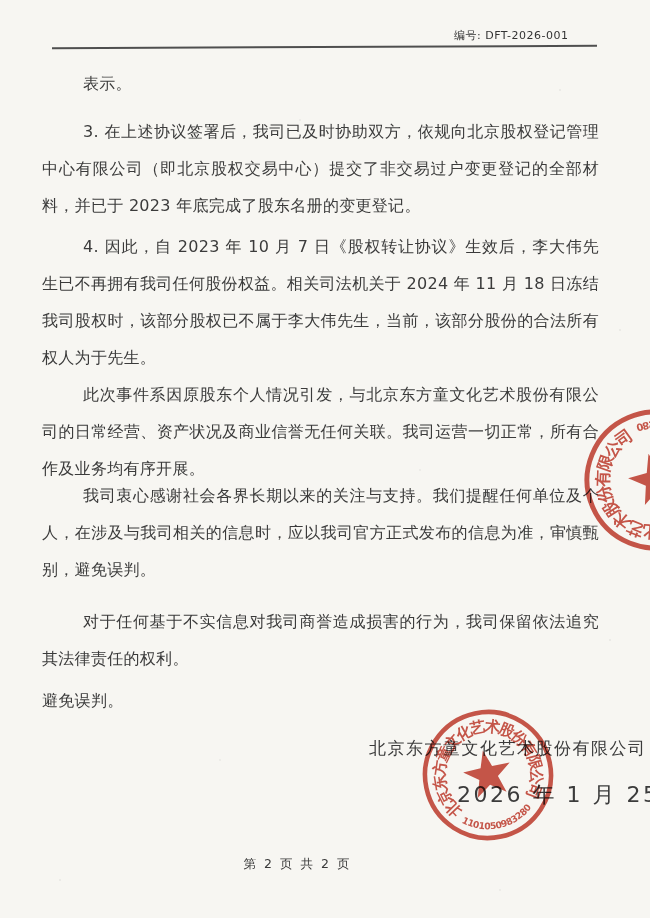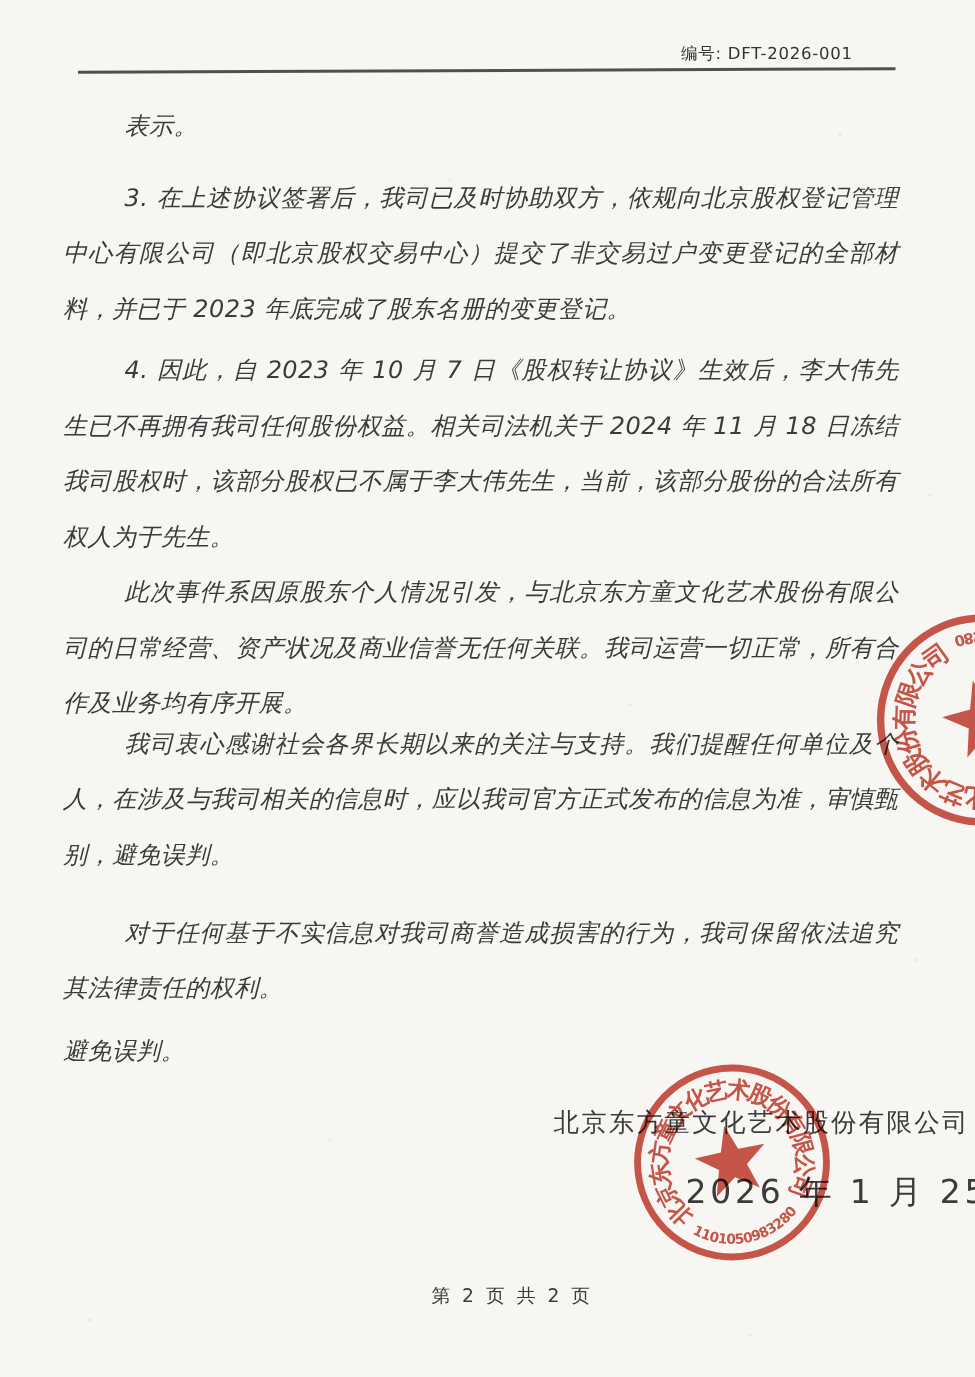--- a/index.html
+++ b/index.html
@@ -32,42 +32,42 @@
   }
   .header-rule {
     position: absolute; left: 52px; top: 46px;
     width: 545px; height: 2px; background: #4f4f4f;
     transform: rotate(-0.25deg);
   }
 
   .para {
     position: absolute; left: 42px; width: 557px; margin: 0;
     font-size: 16px; line-height: 37px; letter-spacing: .3px;
-    color: #3b3b3b; text-align: justify; text-indent: 41px; font-style: italic;
+    color: #3b3b3b; text-align: justify; text-indent: 41px;
   }
   .p0 { top: 65px; }
   .p1 { top: 113px; }
   .p2 { top: 228px; }
   .p3 { top: 376px; }
   .p4 { top: 477px; }
   .p5 { top: 603px; }
   .p6 { top: 682px; text-indent: 0; }
 
   .sig-company {
     position: absolute; left: 357px; top: 737px;
     font-size: 17px; letter-spacing: 1.5px; white-space: nowrap; margin-left: 12px;
   }
   .sig-date {
     position: absolute; left: 457px; top: 780px;
     font-size: 22px; letter-spacing: 2.5px; white-space: nowrap; text-align: right;
   }
 
   .footer {
     position: absolute; left: 0; top: 856px; width: 595px;
-    text-align: center; font-size: 12.5px; letter-spacing: 2px; color: #3a3a3a; padding-left: 44px;
+    text-align: center; font-size: 12.5px; letter-spacing: 2px; color: #3a3a3a;
   }
 
   .seal {
     position: absolute;
     mix-blend-mode: multiply;
     opacity: .85;
     filter: blur(.2px);
   }
   .seal-bottom { left: 412px; top: 699px; width: 152px; height: 152px; }
   .seal-edge   { left: 573px; top: 398px; width: 164px; height: 164px; }

